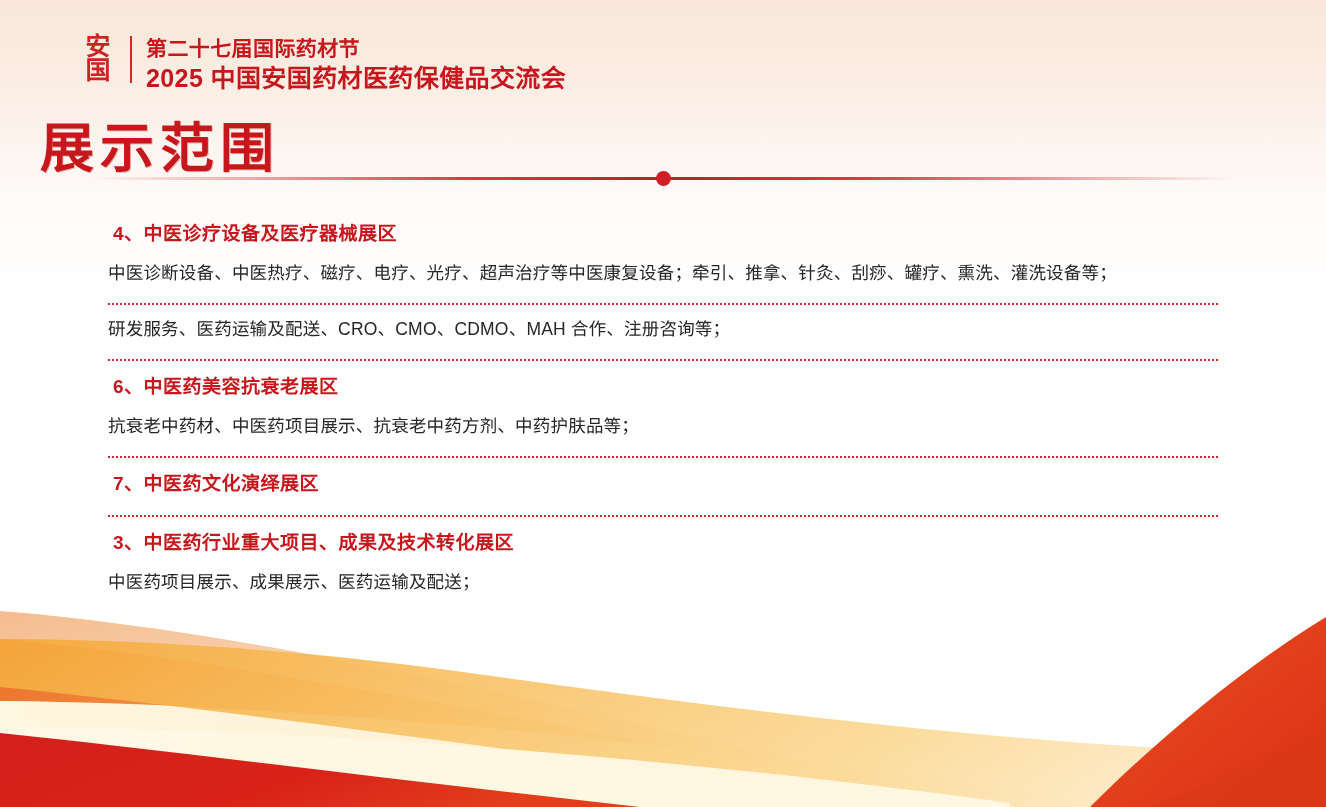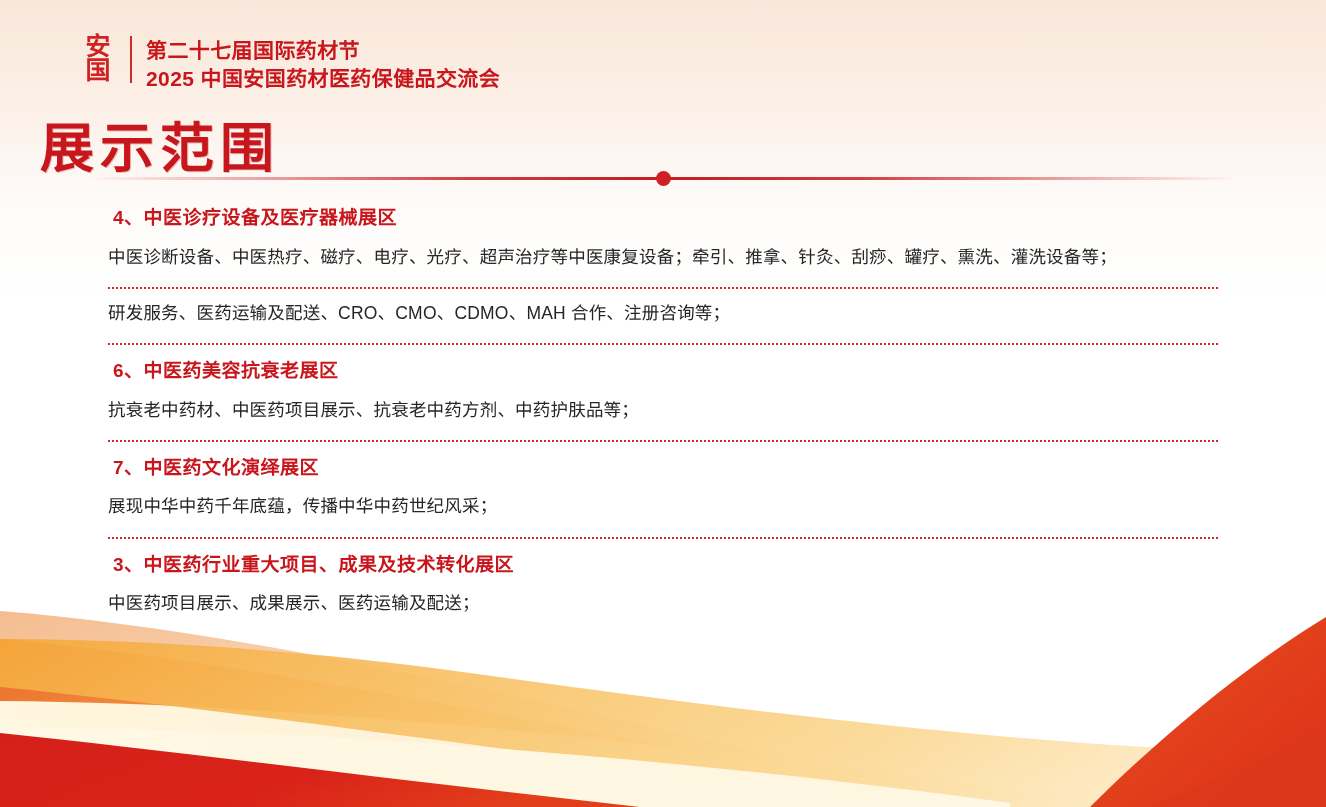--- a/index.html
+++ b/index.html
@@ -72,21 +72,21 @@
   }
   .header-line1 {
     font-size: 21px;
     font-weight: bold;
     color: #c8161d;
     letter-spacing: 0.4px;
     line-height: 1.32;
     white-space: nowrap;
   }
   .header-line2 {
-    font-size: 21px;
+    font-size: 25px;
     font-weight: bold;
     color: #c8161d;
     letter-spacing: 0.4px;
     line-height: 1.32;
     white-space: nowrap;
   }
 
   
   .title {
     position: absolute;
@@ -126,21 +126,21 @@
     height: 15px;
     margin-left: -7.5px;
     border-radius: 50%;
     background: #ce2026;
   }
 
   
   .content {
     position: absolute;
     left: 0;
-    top: 192px;
+    top: 208px;
     width: 100%;
   }
   .section {
     position: relative;
     padding: 0 0 0 0;
   }
   .section-heading {
     margin: 0;
     padding: 12px 0 0 113px;
     font-size: 19px;
@@ -263,21 +263,20 @@
     </div>
 
     <div class="section">
       <div class="section-heading">6、中医药美容抗衰老展区</div>
       <div class="section-body">抗衰老中药材、中医药项目展示、抗衰老中药方剂、中药护肤品等；</div>
       <div class="section-rule"></div>
     </div>
 
     <div class="section">
       <div class="section-heading">7、中医药文化演绎展区</div>
-      <div class="section-body">展现中华中药千年底蕴，传播中华中药世纪风采；</div>
       <div class="section-rule"></div>
     </div>
 
     <div class="section">
       <div class="section-heading">3、中医药行业重大项目、成果及技术转化展区</div>
       <div class="section-body">中医药项目展示、成果展示、医药运输及配送；</div>
       <div class="section-rule last"></div>
     </div>
 
   </div>

